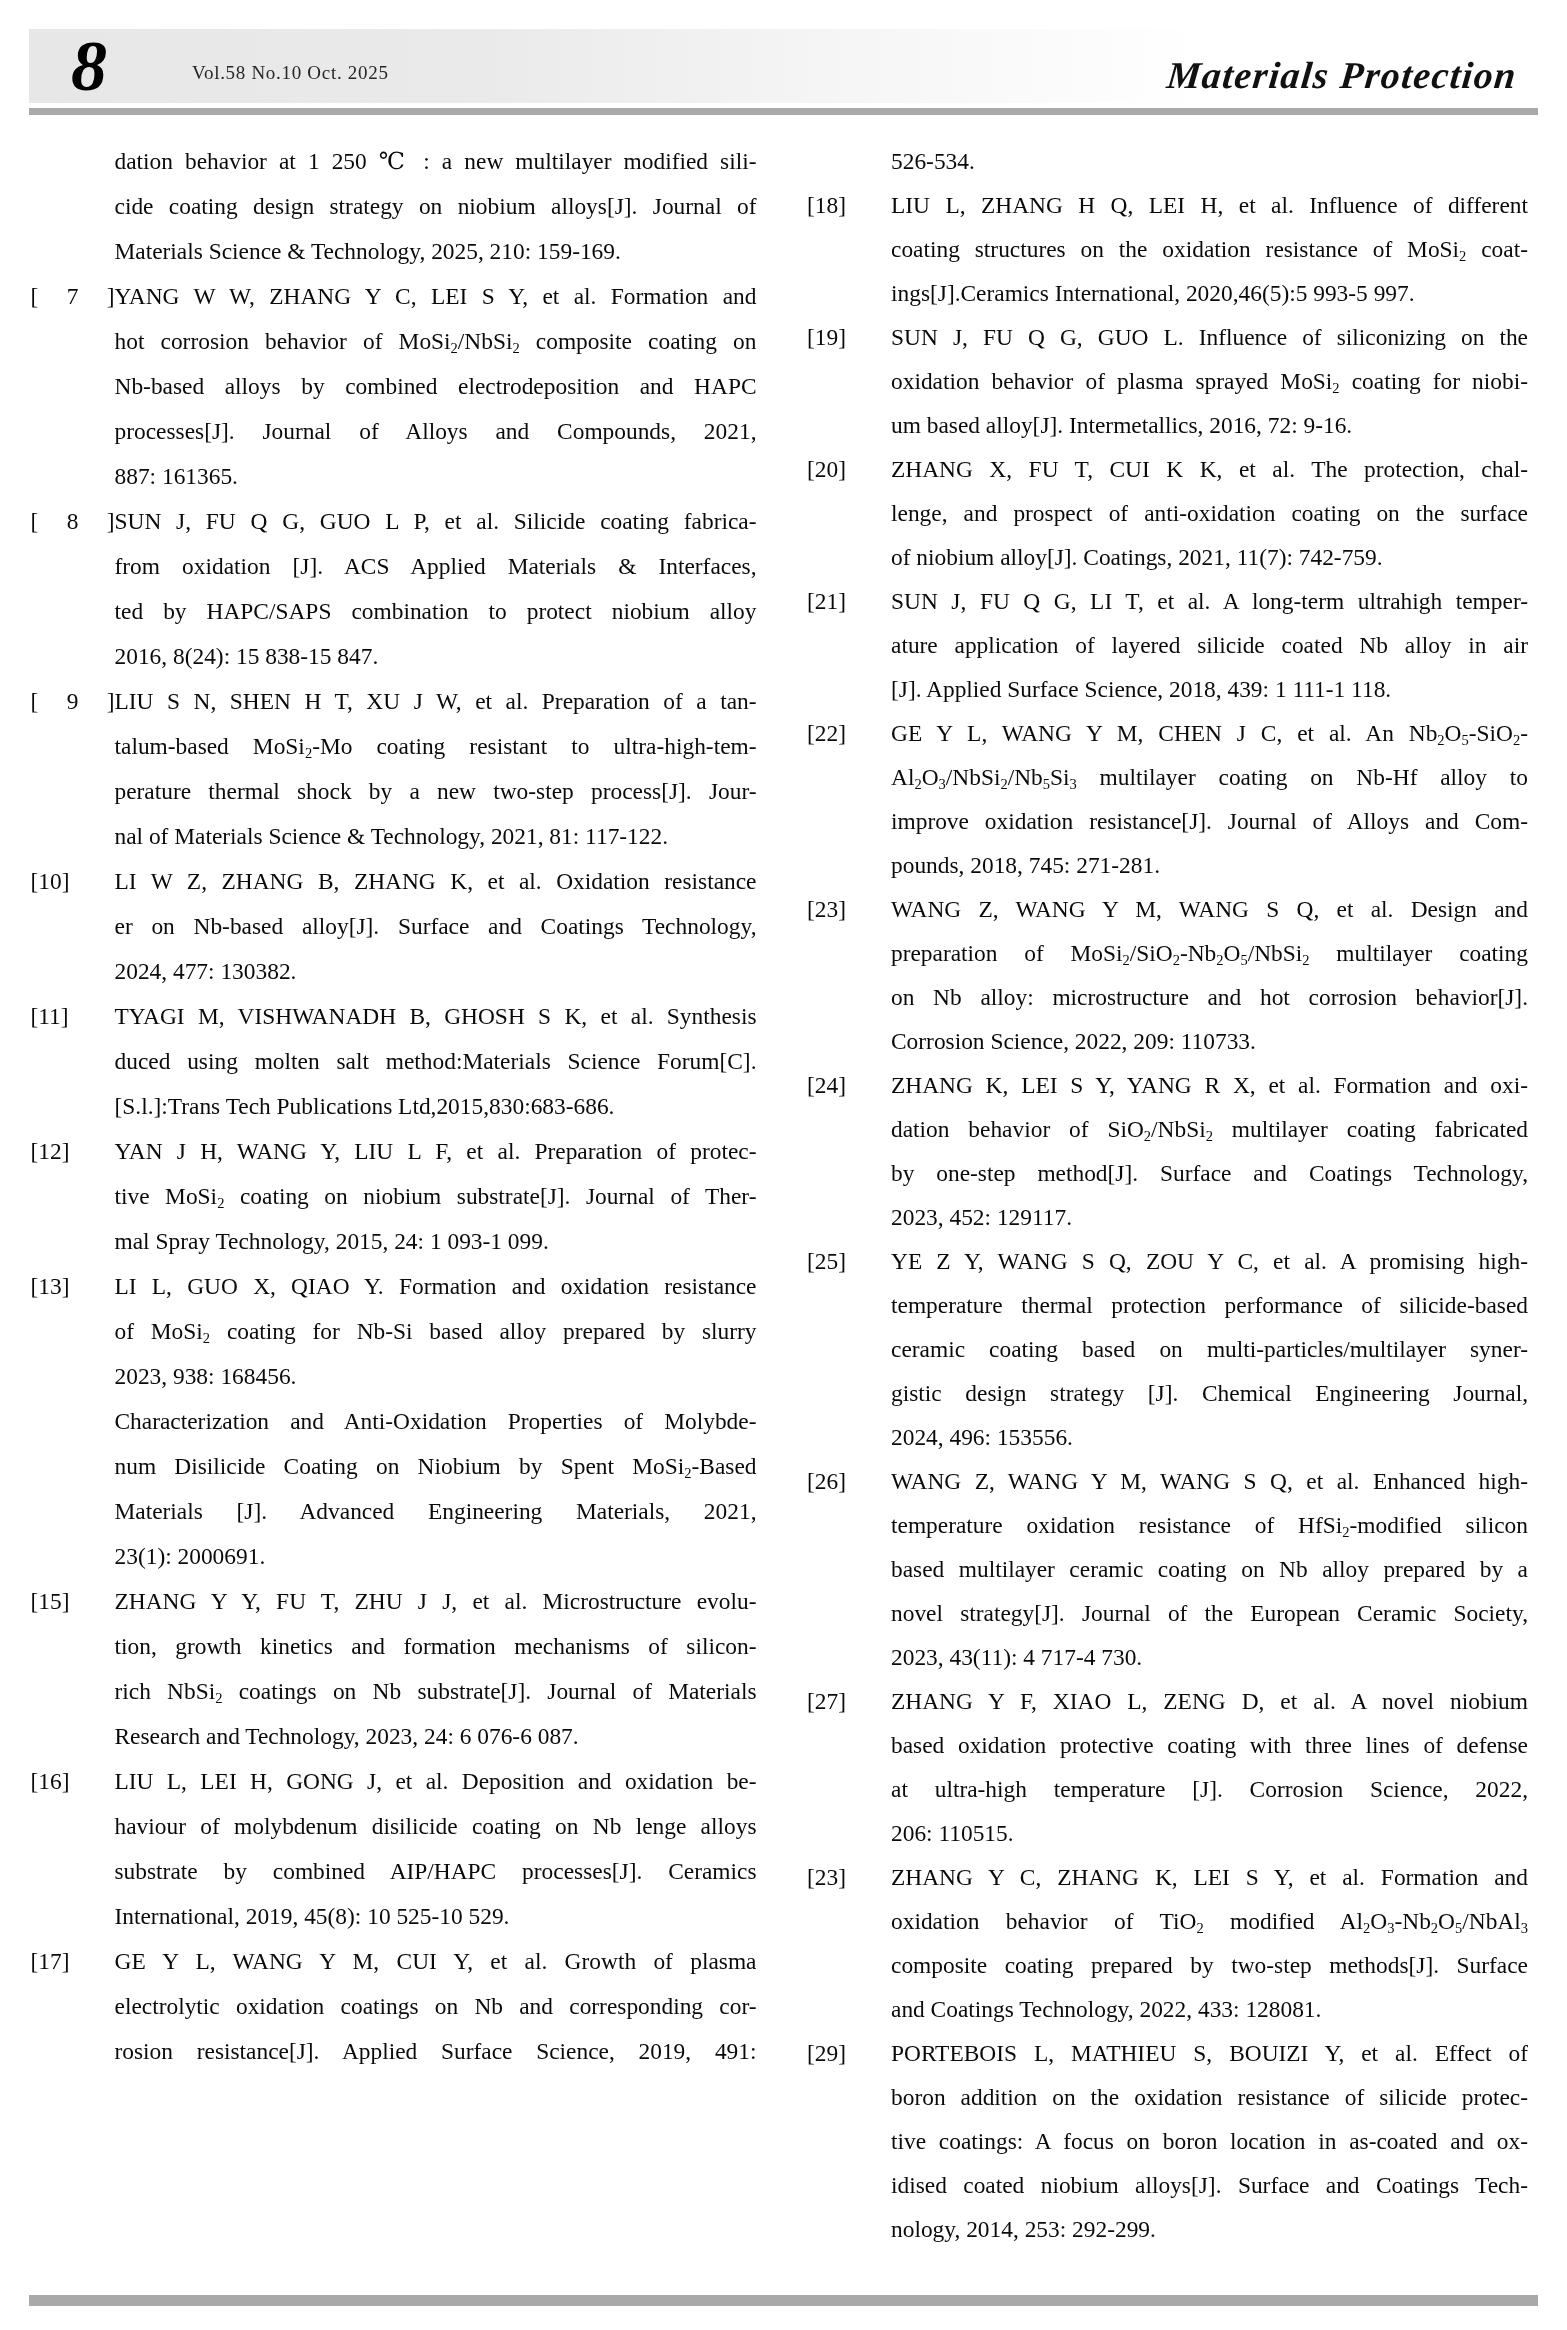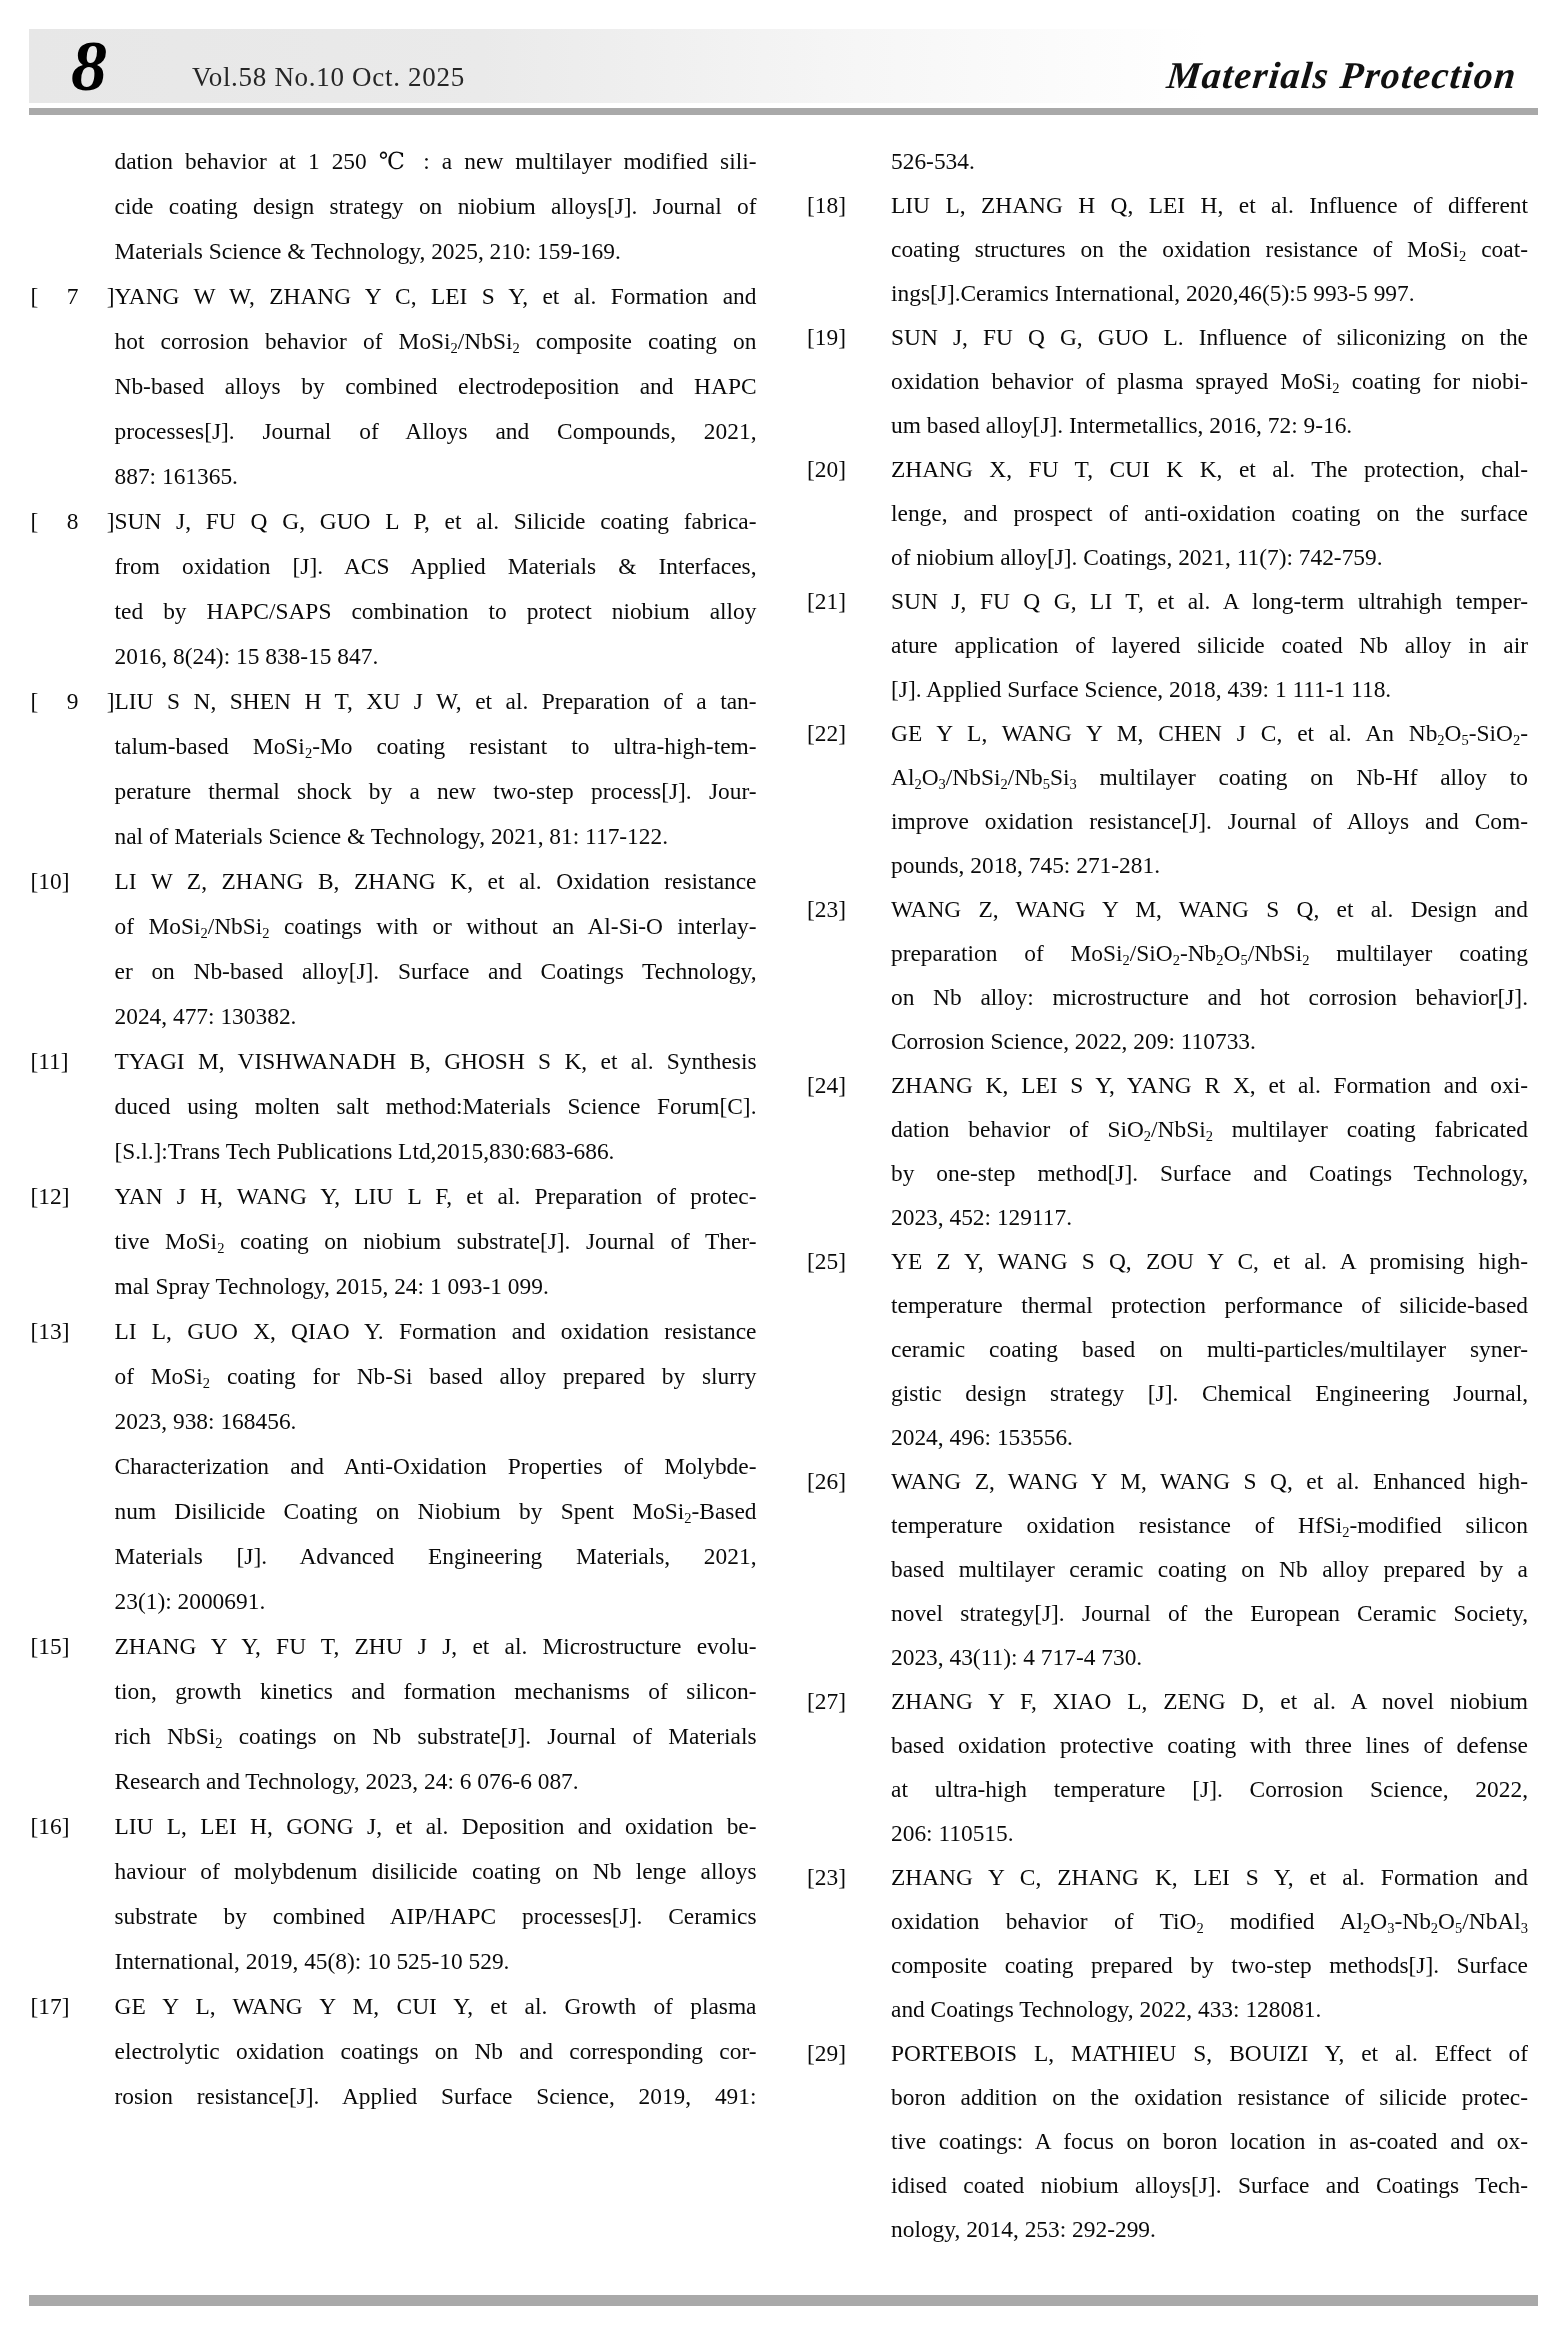--- a/index.html
+++ b/index.html
@@ -3,21 +3,21 @@
 <meta charset="utf-8">
 <style>
   html,body{margin:0;padding:0;background:#ffffff;}
   .page{position:relative;width:1568px;height:2330px;background:#ffffff;overflow:hidden;
         font-family:"Liberation Serif","DejaVu Serif",serif;color:#0a0a0a;}
   
   .band{position:absolute;left:29px;top:29px;width:1509px;height:74px;
         background:linear-gradient(to right,#e7e7e7 0%,#eaeaea 30%,#f6f6f6 55%,#ffffff 78%);}
   .pagenum{position:absolute;left:71px;top:29px;height:74px;line-height:74px;
            font-size:72px;font-weight:bold;font-style:italic;color:#000;}
-  .volinfo{position:absolute;left:192px;top:62px;font-size:27px;color:#262626;letter-spacing:0.7px;}
+  .volinfo{position:absolute;left:192px;top:62px;font-size:19px;color:#262626;letter-spacing:0.7px;}
   .journal{position:absolute;right:51px;top:53px;font-size:38px;font-style:italic;font-weight:bold;
            color:#111;letter-spacing:1.4px;transform:skewX(-6deg);}
   .rule-top{position:absolute;left:29px;top:108px;width:1509px;height:7px;background:#a9a9a9;}
   .rule-bottom{position:absolute;left:29px;top:2295px;width:1509px;height:10.7px;background:#a9a9a9;}
   
   .col{position:absolute;top:139px;}
   .col-left{left:30.5px;width:726px;--lh:45px;}
   .col-right{left:807px;width:721px;--lh:44px;}
   .line{height:var(--lh);line-height:var(--lh);font-size:23.4px;
         text-align:justify;text-align-last:justify;overflow:hidden;white-space:normal;}
@@ -47,21 +47,20 @@
       <div class="line noj"><span class="lbl"></span><span class="txt">887: 161365.</span></div>
       <div class="line"><span class="lbl">[ 8 ]</span><span class="txt">SUN J, FU Q G, GUO L P, et al. Silicide coating fabrica-</span></div>
       <div class="line"><span class="lbl"></span><span class="txt">from oxidation [J]. ACS Applied Materials &amp; Interfaces,</span></div>
       <div class="line"><span class="lbl"></span><span class="txt">ted by HAPC/SAPS combination to protect niobium alloy</span></div>
       <div class="line noj"><span class="lbl"></span><span class="txt">2016, 8(24): 15 838-15 847.</span></div>
       <div class="line"><span class="lbl">[ 9 ]</span><span class="txt">LIU S N, SHEN H T, XU J W, et al. Preparation of a tan-</span></div>
       <div class="line"><span class="lbl"></span><span class="txt">talum-based MoSi<sub>2</sub>-Mo coating resistant to ultra-high-tem-</span></div>
       <div class="line"><span class="lbl"></span><span class="txt">perature thermal shock by a new two-step process[J]. Jour-</span></div>
       <div class="line noj"><span class="lbl"></span><span class="txt">nal of Materials Science &amp; Technology, 2021, 81: 117-122.</span></div>
       <div class="line"><span class="lbl">[10]</span><span class="txt">LI W Z, ZHANG B, ZHANG K, et al. Oxidation resistance</span></div>
-      <div class="line"><span class="lbl"></span><span class="txt">of MoSi<sub>2</sub>/NbSi<sub>2</sub> coatings with or without an Al-Si-O interlay-</span></div>
       <div class="line"><span class="lbl"></span><span class="txt">er on Nb-based alloy[J]. Surface and Coatings Technology,</span></div>
       <div class="line noj"><span class="lbl"></span><span class="txt">2024, 477: 130382.</span></div>
       <div class="line"><span class="lbl">[11]</span><span class="txt">TYAGI M, VISHWANADH B, GHOSH S K, et al. Synthesis</span></div>
       <div class="line"><span class="lbl"></span><span class="txt">duced using molten salt method:Materials Science Forum[C].</span></div>
       <div class="line noj"><span class="lbl"></span><span class="txt">[S.l.]:Trans Tech Publications Ltd,2015,830:683-686.</span></div>
       <div class="line"><span class="lbl">[12]</span><span class="txt">YAN J H, WANG Y, LIU L F, et al. Preparation of protec-</span></div>
       <div class="line"><span class="lbl"></span><span class="txt">tive MoSi<sub>2</sub> coating on niobium substrate[J]. Journal of Ther-</span></div>
       <div class="line noj"><span class="lbl"></span><span class="txt">mal Spray Technology, 2015, 24: 1 093-1 099.</span></div>
       <div class="line"><span class="lbl">[13]</span><span class="txt">LI L, GUO X, QIAO Y. Formation and oxidation resistance</span></div>
       <div class="line"><span class="lbl"></span><span class="txt">of MoSi<sub>2</sub> coating for Nb-Si based alloy prepared by slurry</span></div>

